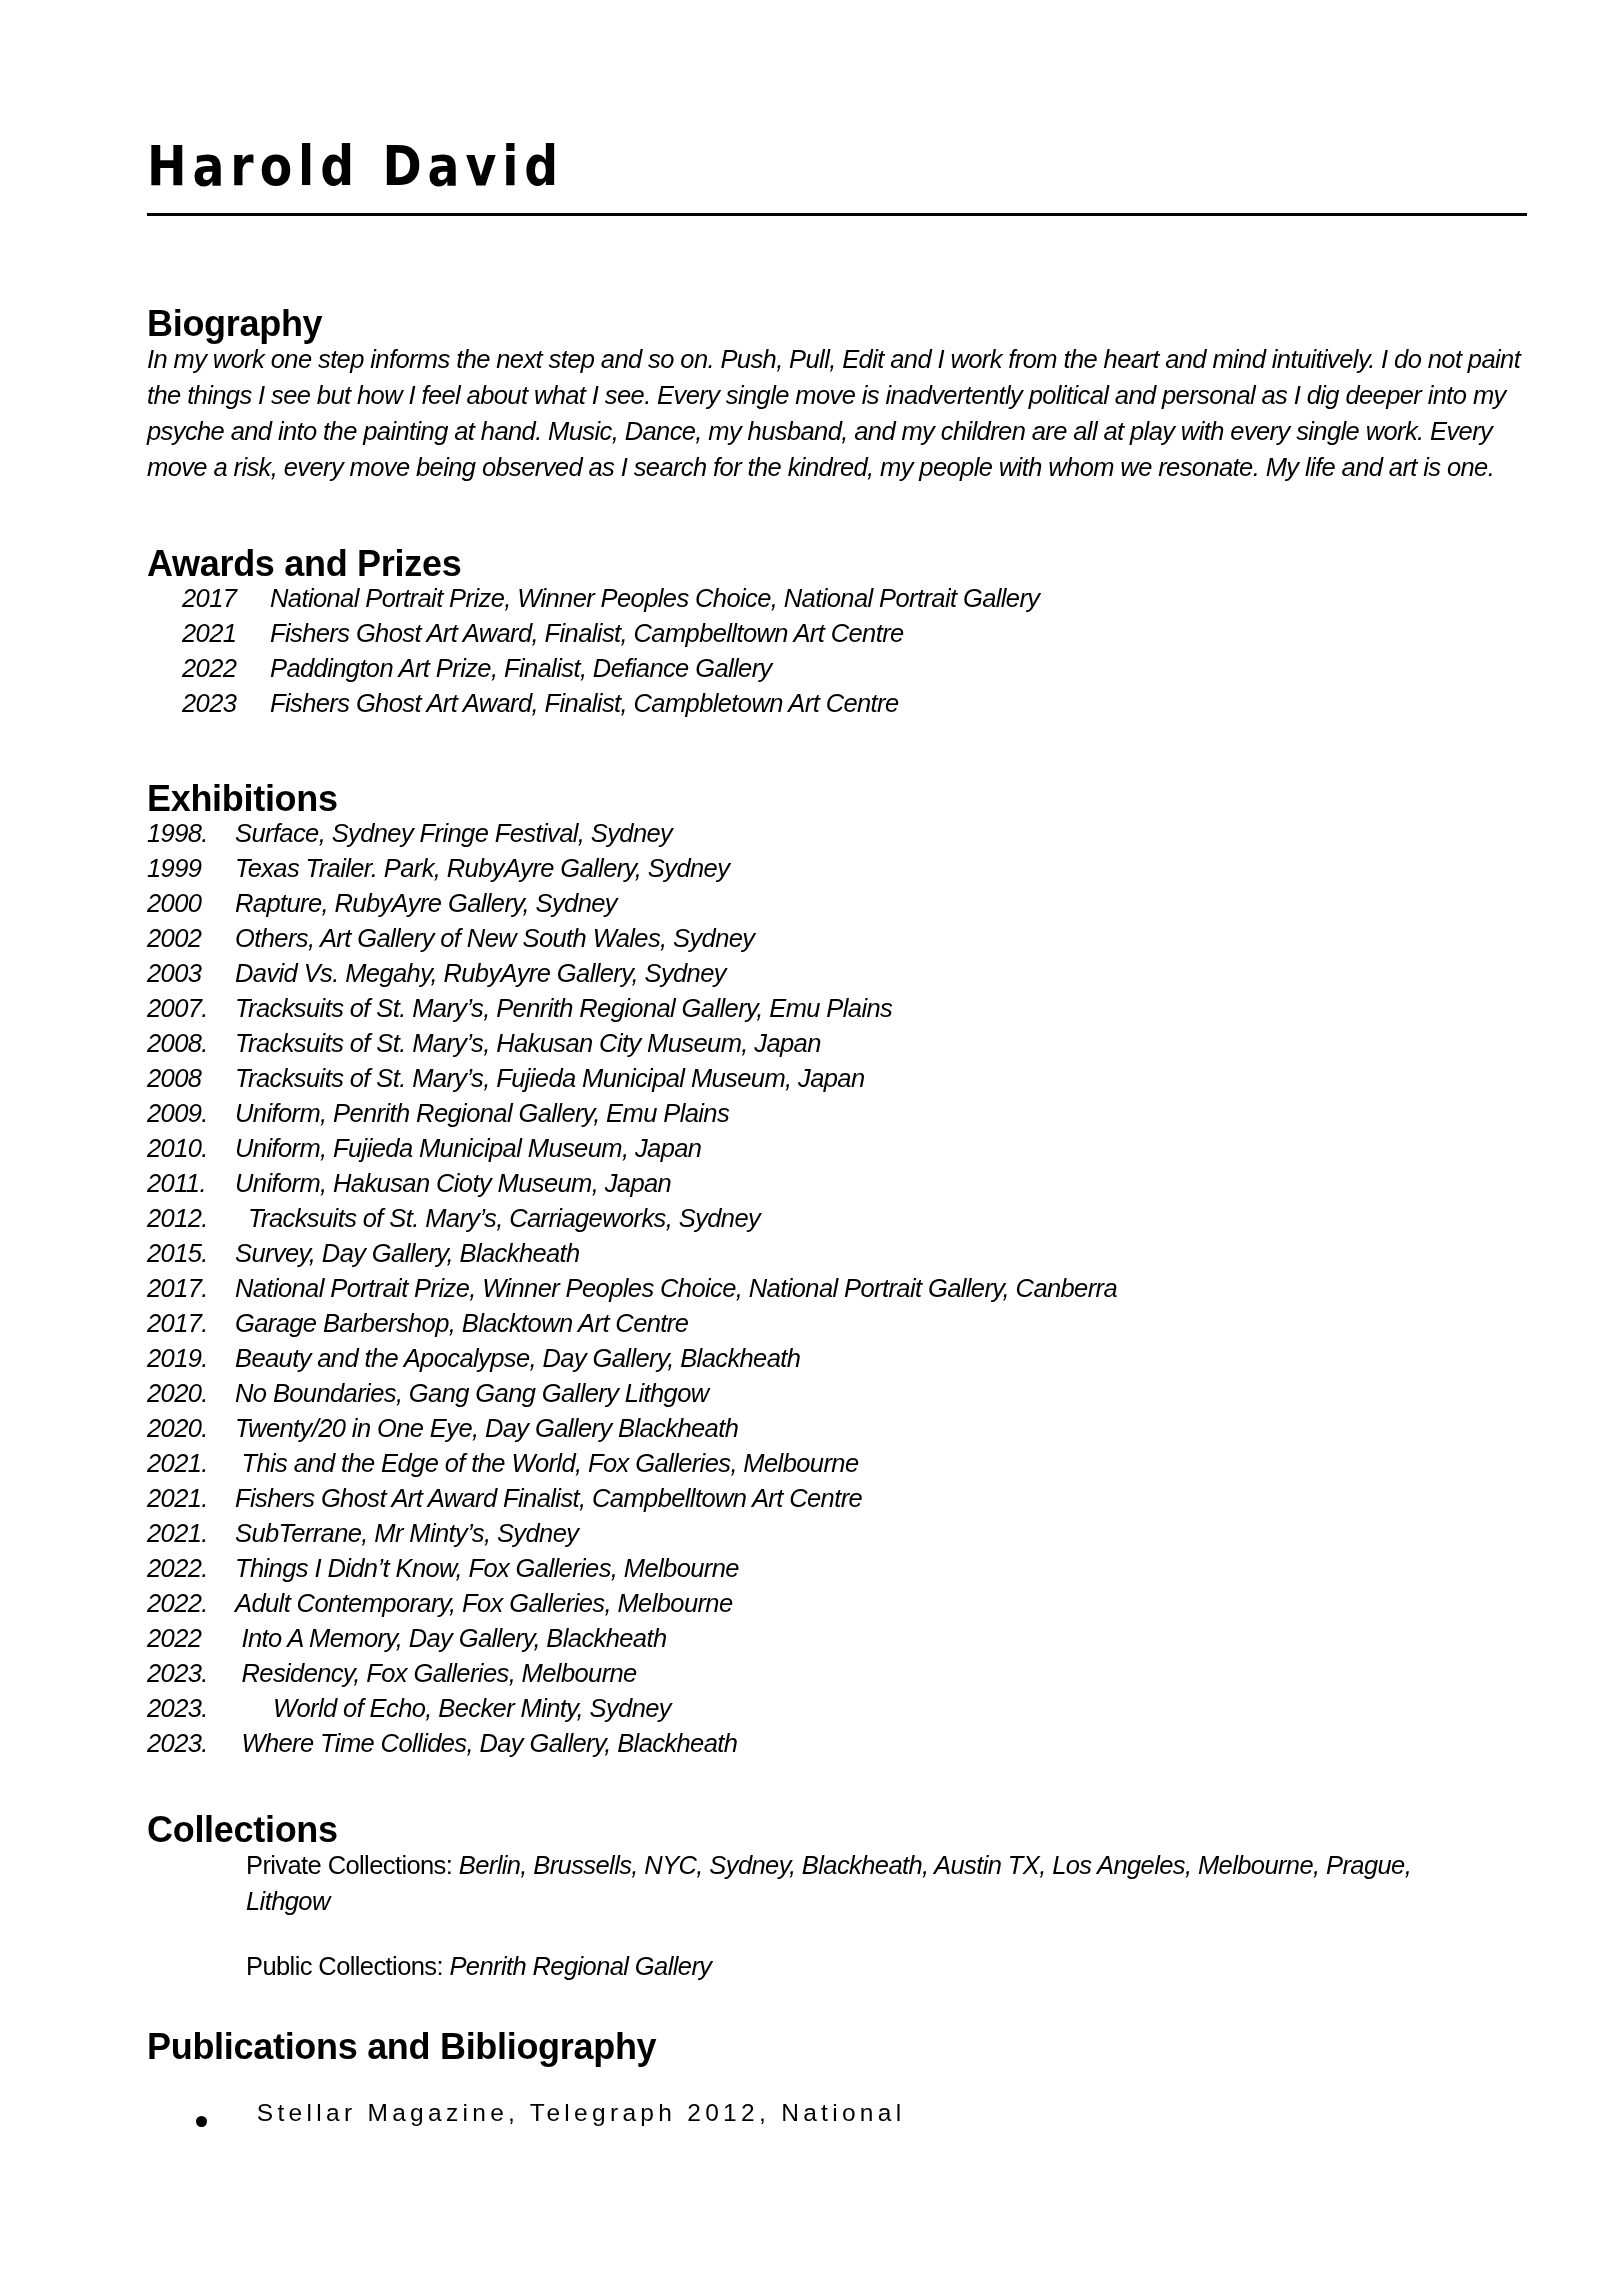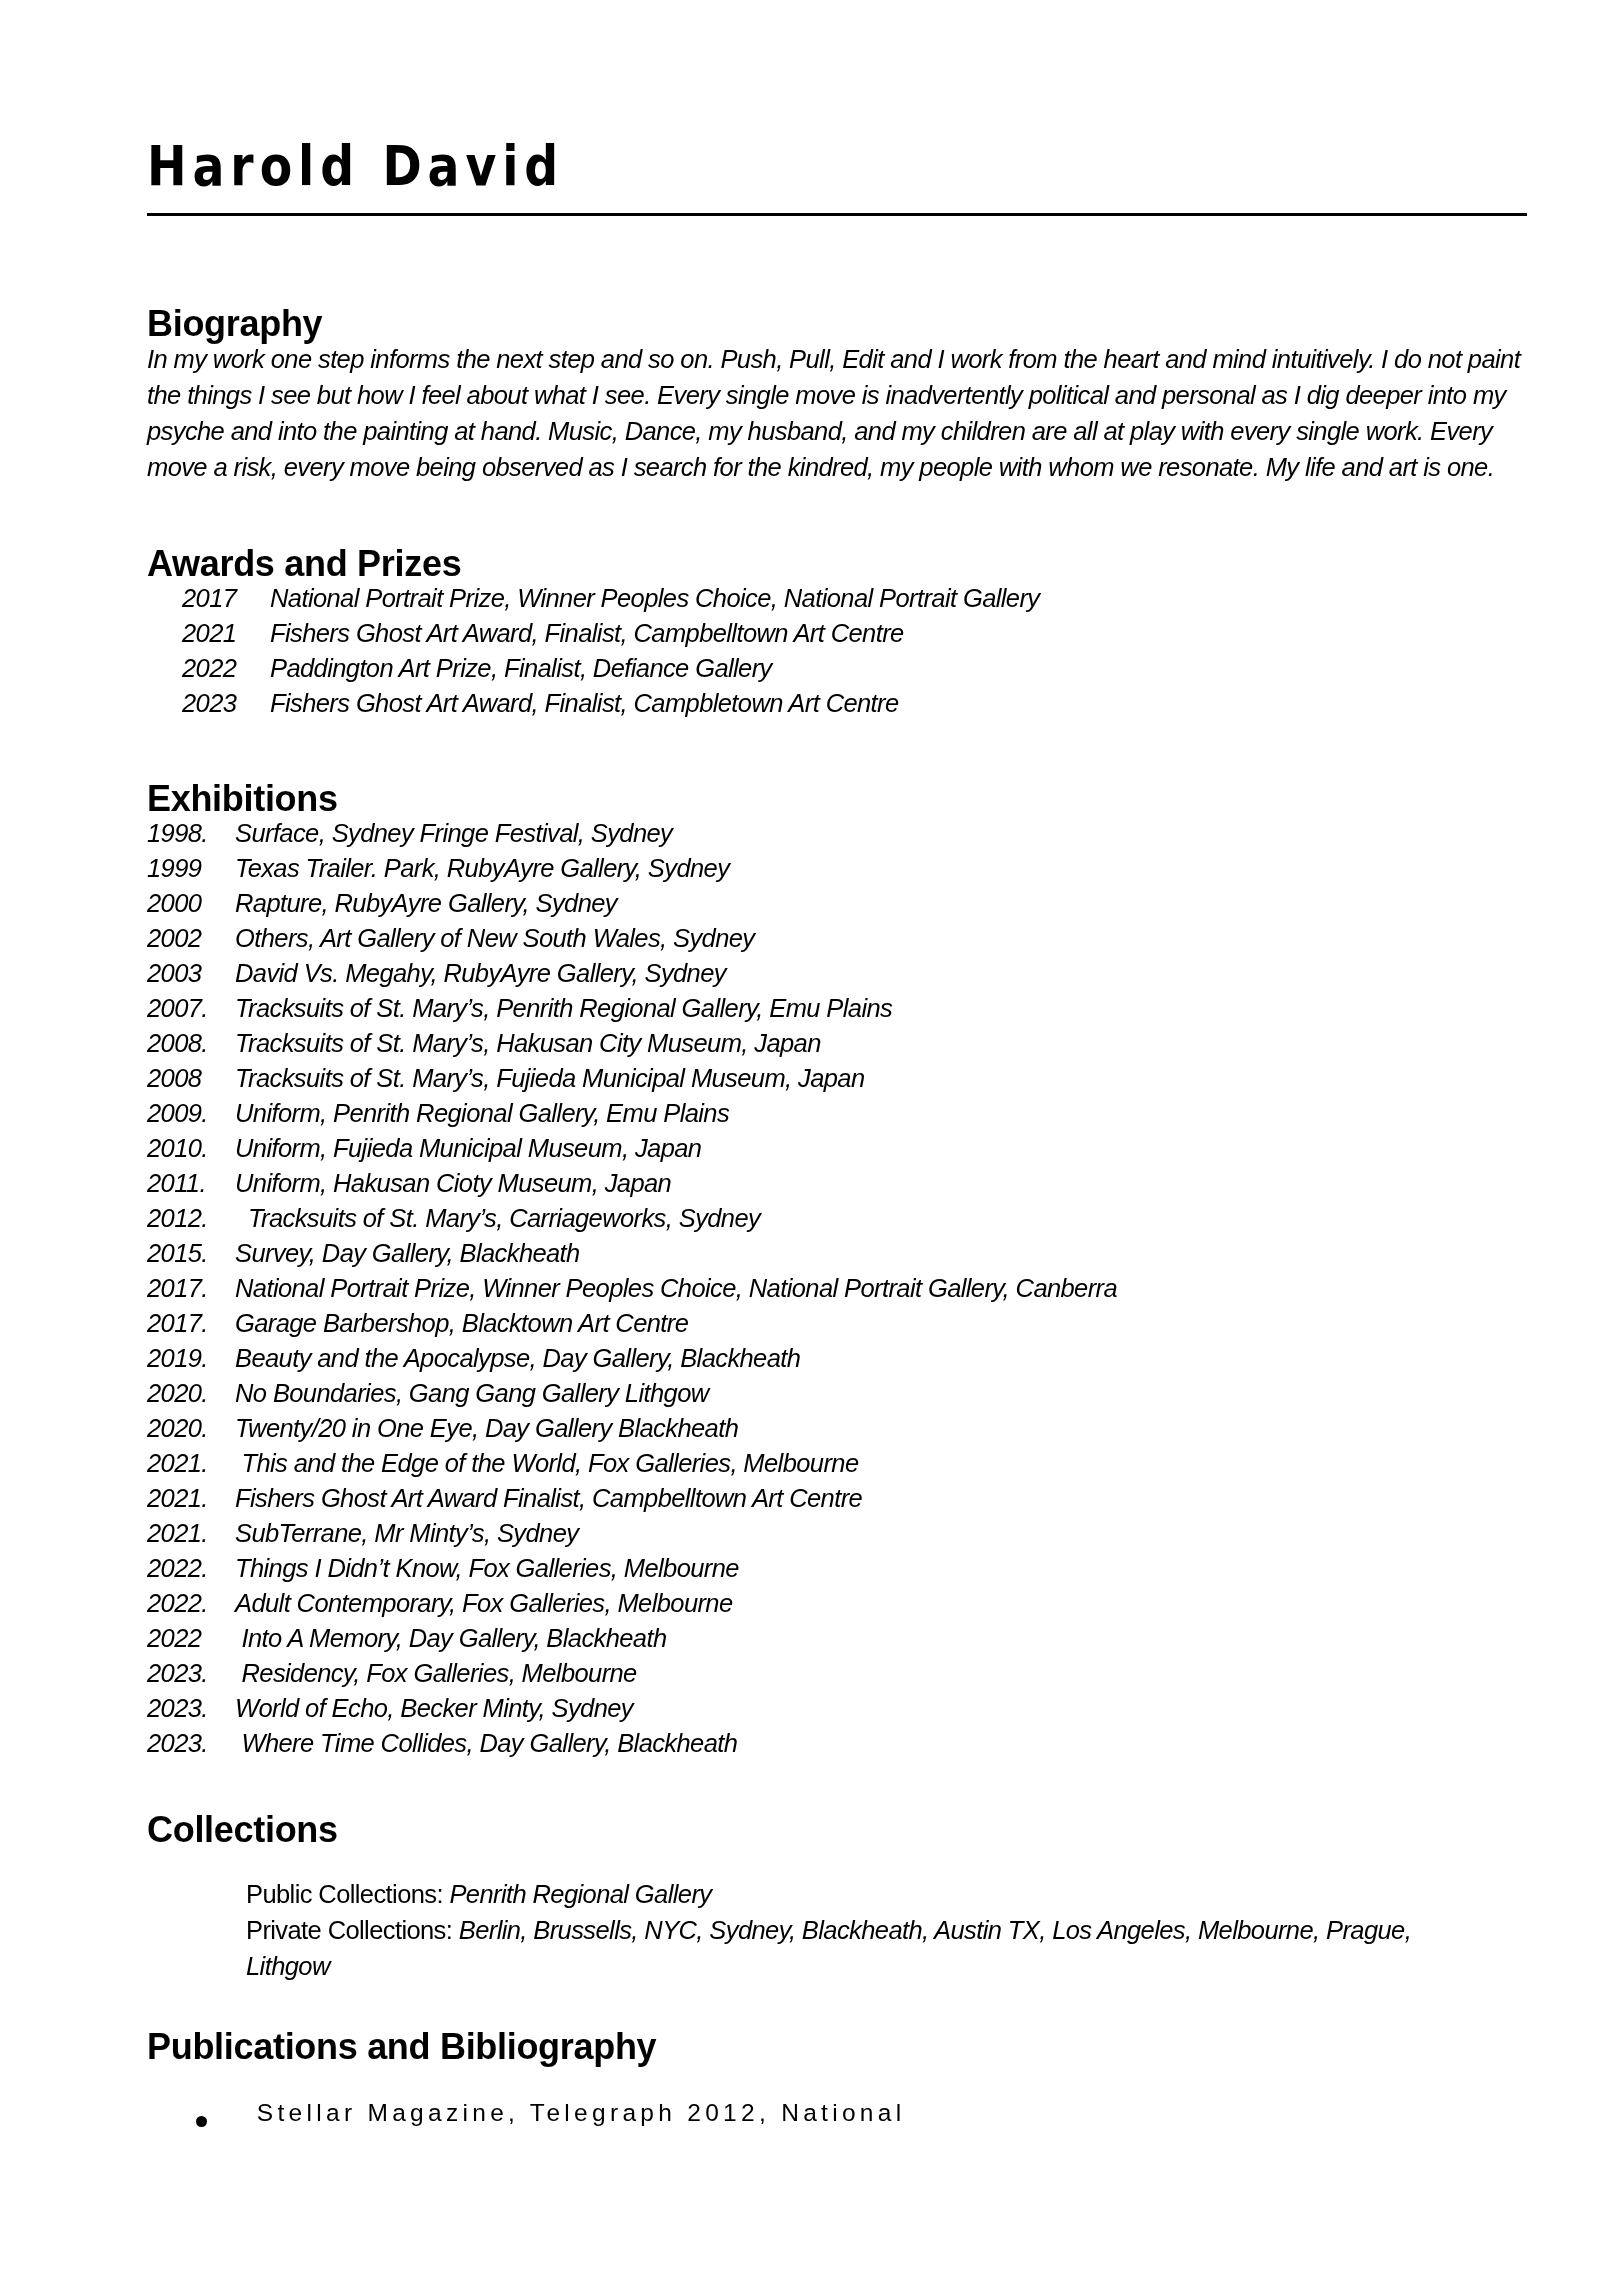--- a/index.html
+++ b/index.html
@@ -153,36 +153,36 @@
         <div class="row it">
           <span class="yr ">2022</span>
           <span style="white-space: pre;"> Into A Memory, Day Gallery, Blackheath</span>
         </div>
         <div class="row it">
           <span class="yr ">2023.</span>
           <span style="white-space: pre;"> Residency, Fox Galleries, Melbourne</span>
         </div>
         <div class="row it">
           <span class="yr ">2023.</span>
-          <span style="white-space: pre;">World of Echo, Becker Minty, Sydney</span>
+          <span style="white-space: pre; margin-left: 38px;">World of Echo, Becker Minty, Sydney</span>
         </div>
         <div class="row it">
           <span class="yr ">2023.</span>
           <span style="white-space: pre;"> Where Time Collides, Day Gallery, Blackheath</span>
         </div>
       </div>
   </section>
 
   <section class="section" style="top:1812px;">
     <h2>Collections</h2>
+    <div class="coll it" style="width:1206px;">
+      <span class="lbl">Private Collections: </span><span class="val">Berlin, Brussells, NYC, Sydney, Blackheath, Austin TX, Los Angeles, Melbourne, Prague, Lithgow</span>
+    </div>
     <div class="coll it" style="margin-top:29px;">
       <span class="lbl">Public Collections: </span><span class="val">Penrith Regional Gallery</span>
-    </div>
-    <div class="coll it" style="width:1206px;">
-      <span class="lbl">Private Collections: </span><span class="val">Berlin, Brussells, NYC, Sydney, Blackheath, Austin TX, Los Angeles, Melbourne, Prague, Lithgow</span>
     </div>
   </section>
 
   <section class="section" style="top:2029px;">
     <h2>Publications and Bibliography</h2>
     <div id="publications-list">
         <div class="pub">
           <span class="bullet"></span>
           <span class="pubtext">Stellar Magazine, Telegraph 2012, National</span>
         </div>

